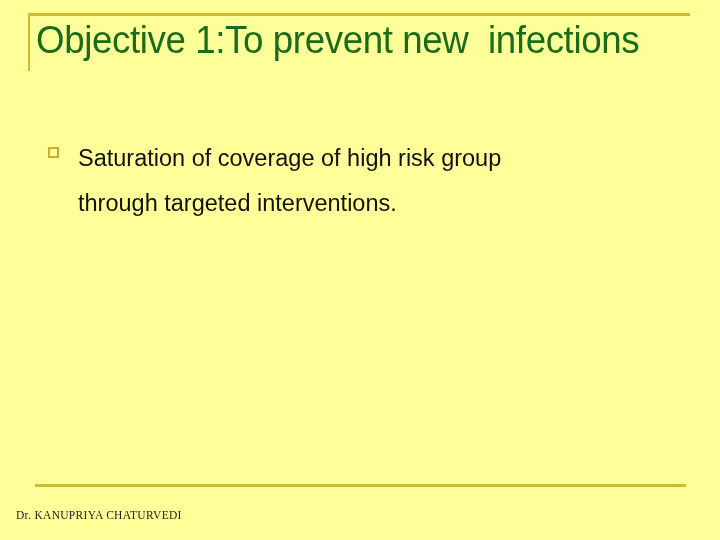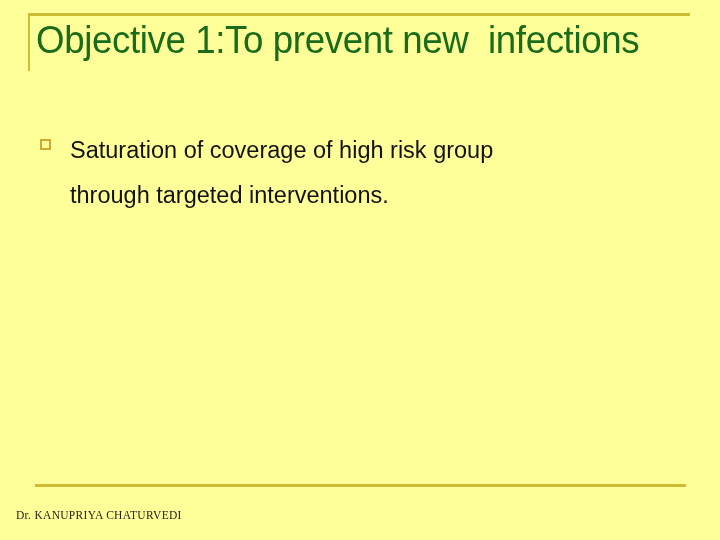--- a/index.html
+++ b/index.html
@@ -50,21 +50,21 @@
     transform: scaleX(0.94);
     transform-origin: left top;
   }
 
   
   #body-list {
     position: absolute;
     left: 38px;
     top: 128px;
     width: 620px;
-    margin: 0;
+    margin: 8px;
     padding: 0;
     list-style: none;
   }
 
   .bullet-item {
     position: relative;
     padding-left: 32px;
     margin: 0 0 0 0;
     color: #121212;
     font-family: "Liberation Sans", sans-serif;

